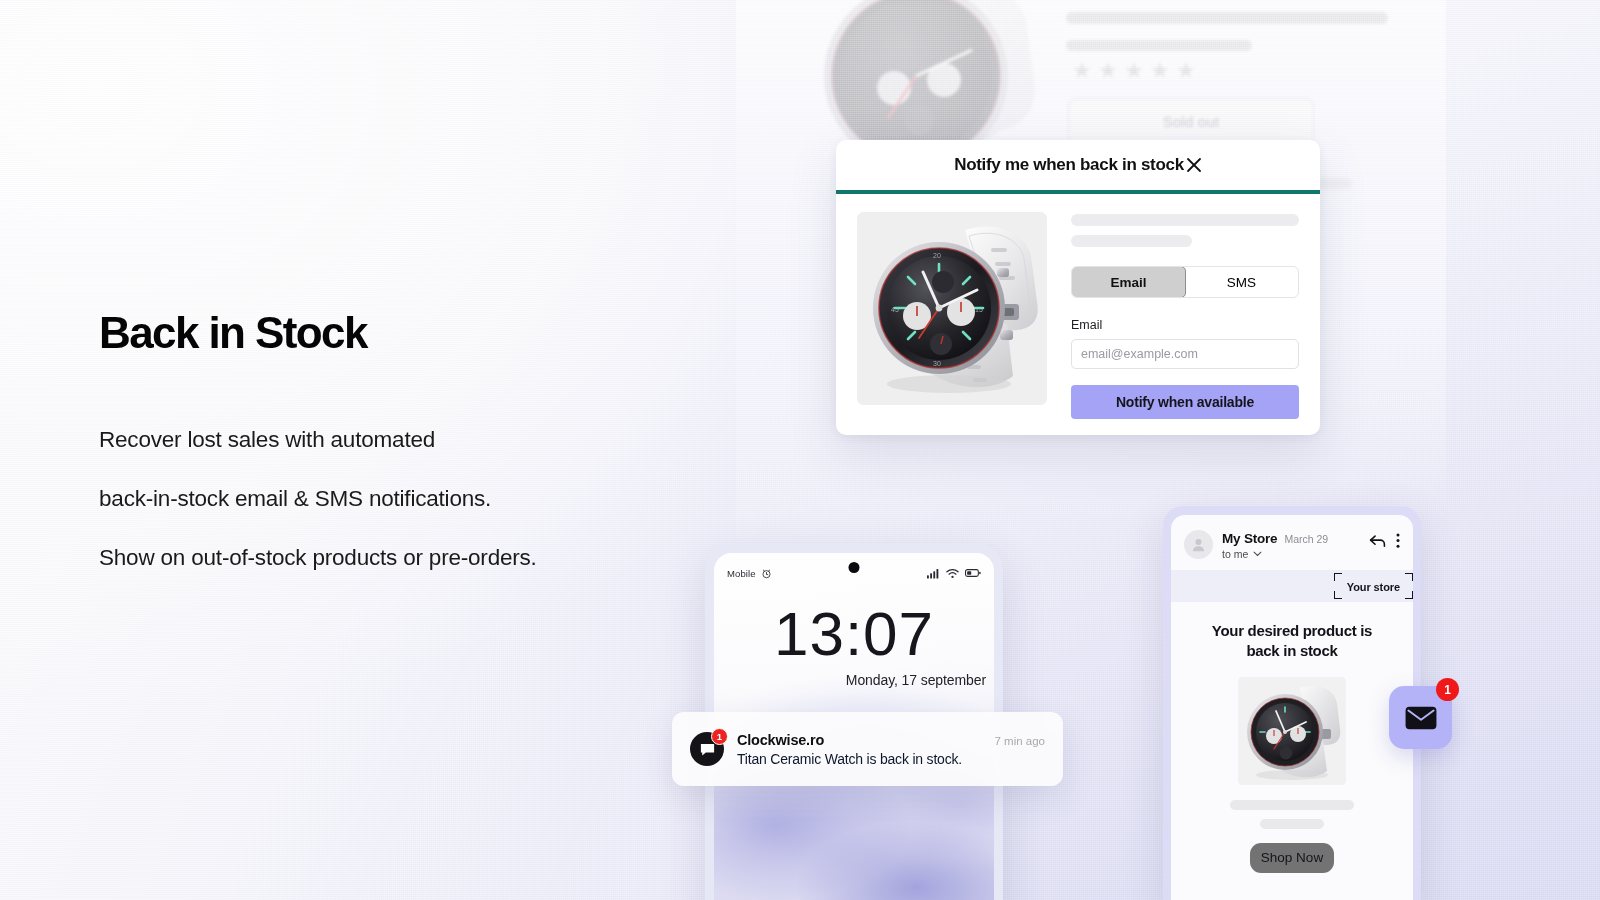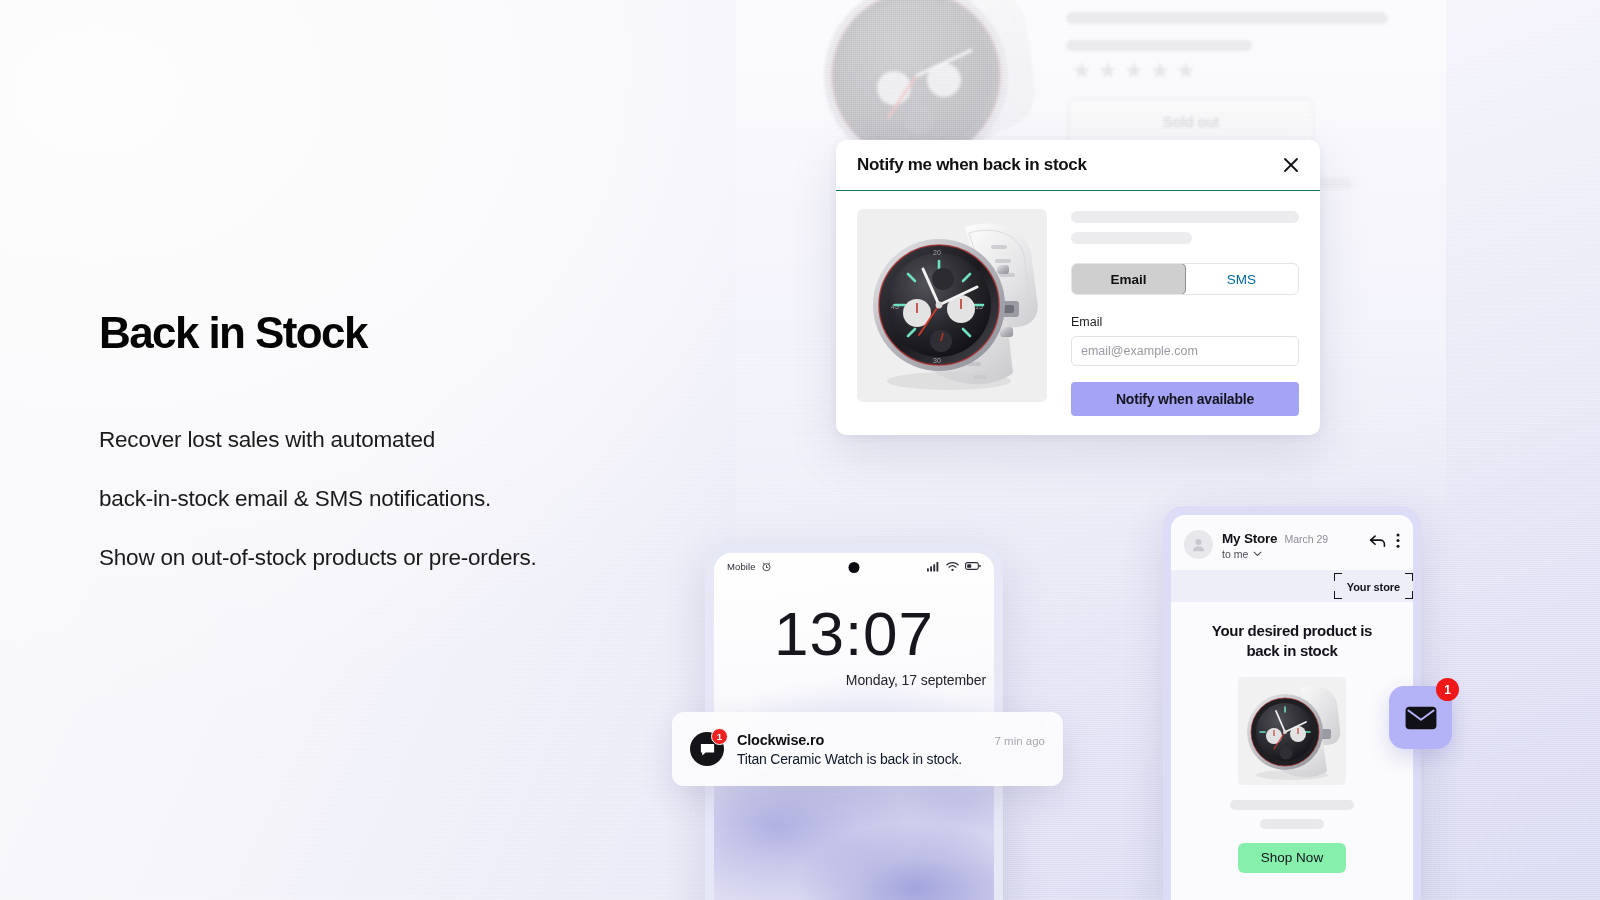--- a/index.html
+++ b/index.html
@@ -76,42 +76,42 @@
   .prodpage-2 .ph{ position:absolute; background:#e6e6ea; border-radius:7px; }
 
   
   .modal{
     position:absolute; left:836px; top:140px; width:484px; height:295px;
     background:#fff; border-radius:10px;
     box-shadow: 0 18px 50px rgba(60,60,110,.13), 0 2px 10px rgba(60,60,110,.07);
     z-index:5;
   }
   .modal-head{
-    height:50px; border-bottom:1px solid #0f766e;
-    display:flex; align-items:center; justify-content:space-between;
+    height:50px; border-bottom:4px solid #0f766e;
+    display:flex; align-items:center; justify-content:center;
     padding:0 19px 0 21px;
   }
   .modal-title{ font-size:17px; font-weight:700; color:#111; letter-spacing:-.3px; }
   .close-x{ width:20px; height:20px; cursor:pointer; }
   .modal-body{ display:flex; padding:18px 21px 0 21px; gap:24px; }
   .modal-img{
     width:190px; height:193px; border-radius:7px; background:#efefef;
     overflow:hidden; flex:0 0 auto; position:relative;
   }
   .modal-right{ flex:1; padding-top:2px; }
   .bar{ background:#ececee; border-radius:7px; height:12px; }
   .bar.b1{ width:100%; margin-bottom:9px; }
   .bar.b2{ width:53%; margin-bottom:19px; }
   .seg{
     display:flex; height:30px; border:1px solid #e4e4e8; border-radius:6px;
     overflow:hidden; margin-bottom:20px; background:#fff;
   }
   .seg-item{
     flex:1; display:flex; align-items:center; justify-content:center;
-    font-size:13.5px; color:#0369a1; cursor:pointer;
+    font-size:13.5px; color:#000000; cursor:pointer;
   }
   .seg-item.active{
     background:#cfcfcf; color:#111; font-weight:600;
     border:1px solid #8d8d94; border-radius:5px; margin:-1px;
   }
   .field-label{ font-size:12.5px; color:#1d1d22; margin-bottom:7px; font-weight:400; }
   .field{
     width:100%; height:14px; box-sizing:border-box;
     border:1px solid #e1e1e6; border-radius:5px;
     padding:14px 9px; font-size:12.5px; color:#7f1d1d;
@@ -144,21 +144,21 @@
     position:absolute; inset:0;
     background:
       radial-gradient(220px 120px at 22% 72%, rgba(140,140,215,.55), rgba(140,140,215,0) 62%),
       radial-gradient(200px 110px at 72% 88%, rgba(120,122,205,.55), rgba(120,122,205,0) 60%),
       radial-gradient(260px 150px at 52% 58%, rgba(175,175,230,.42), rgba(175,175,230,0) 66%),
       radial-gradient(180px 90px at 88% 66%, rgba(160,160,225,.35), rgba(160,160,225,0) 62%),
       linear-gradient(180deg, rgba(255,255,255,.85) 0%, rgba(255,255,255,.35) 42%, rgba(255,255,255,0) 70%);
   }
   .statusbar{
     position:absolute; top:0; left:0; right:0; height:26px;
-    display:flex; align-items:center; padding:0 13px;
+    display:flex; align-items:center; padding:7px 13px;
     font-size:9.5px; color:#2a2a33; letter-spacing:.1px;
   }
   .sb-left{ display:flex; align-items:center; gap:5px; }
   .sb-right{ margin-left:auto; display:flex; align-items:center; gap:6px; }
   .punch{
     position:absolute; left:50%; top:9px; transform:translateX(-50%);
     width:11px; height:11px; border-radius:50%; background:#0b0b0f;
   }
   .lock-time{
     position:absolute; left:0; right:0; top:50px; text-align:center;
@@ -237,22 +237,22 @@
   .email-h1{
     text-align:center; font-size:15px; font-weight:600; color:#12121a;
     line-height:1.32; padding:19px 24px 0 24px; letter-spacing:-.3px;
   }
   .email-img{
     width:108px; height:108px; margin:16px auto 0 auto; border-radius:5px;
     background:#f0f0f0; overflow:hidden; position:relative;
   }
   .email-bar{ background:#e9e9ec; border-radius:7px; height:10px; margin:0 auto; }
   .email-cta{
-    width:108px; height:30px; margin:14px auto 0 auto;
-    background:#86efac; border:0; border-radius:6px;
+    width:84px; height:30px; margin:14px auto 0 auto;
+    background:#737373; border:0; border-radius:11px;
     font-size:13.5px; font-weight:400; color:#14141c;
     font-family:"Liberation Sans", sans-serif; cursor:pointer;
     display:flex; align-items:center; justify-content:center;
   }
 
   
   .env-wrap{
     position:absolute; left:1389px; top:686px; width:63px; height:63px;
     z-index:10;
   }

